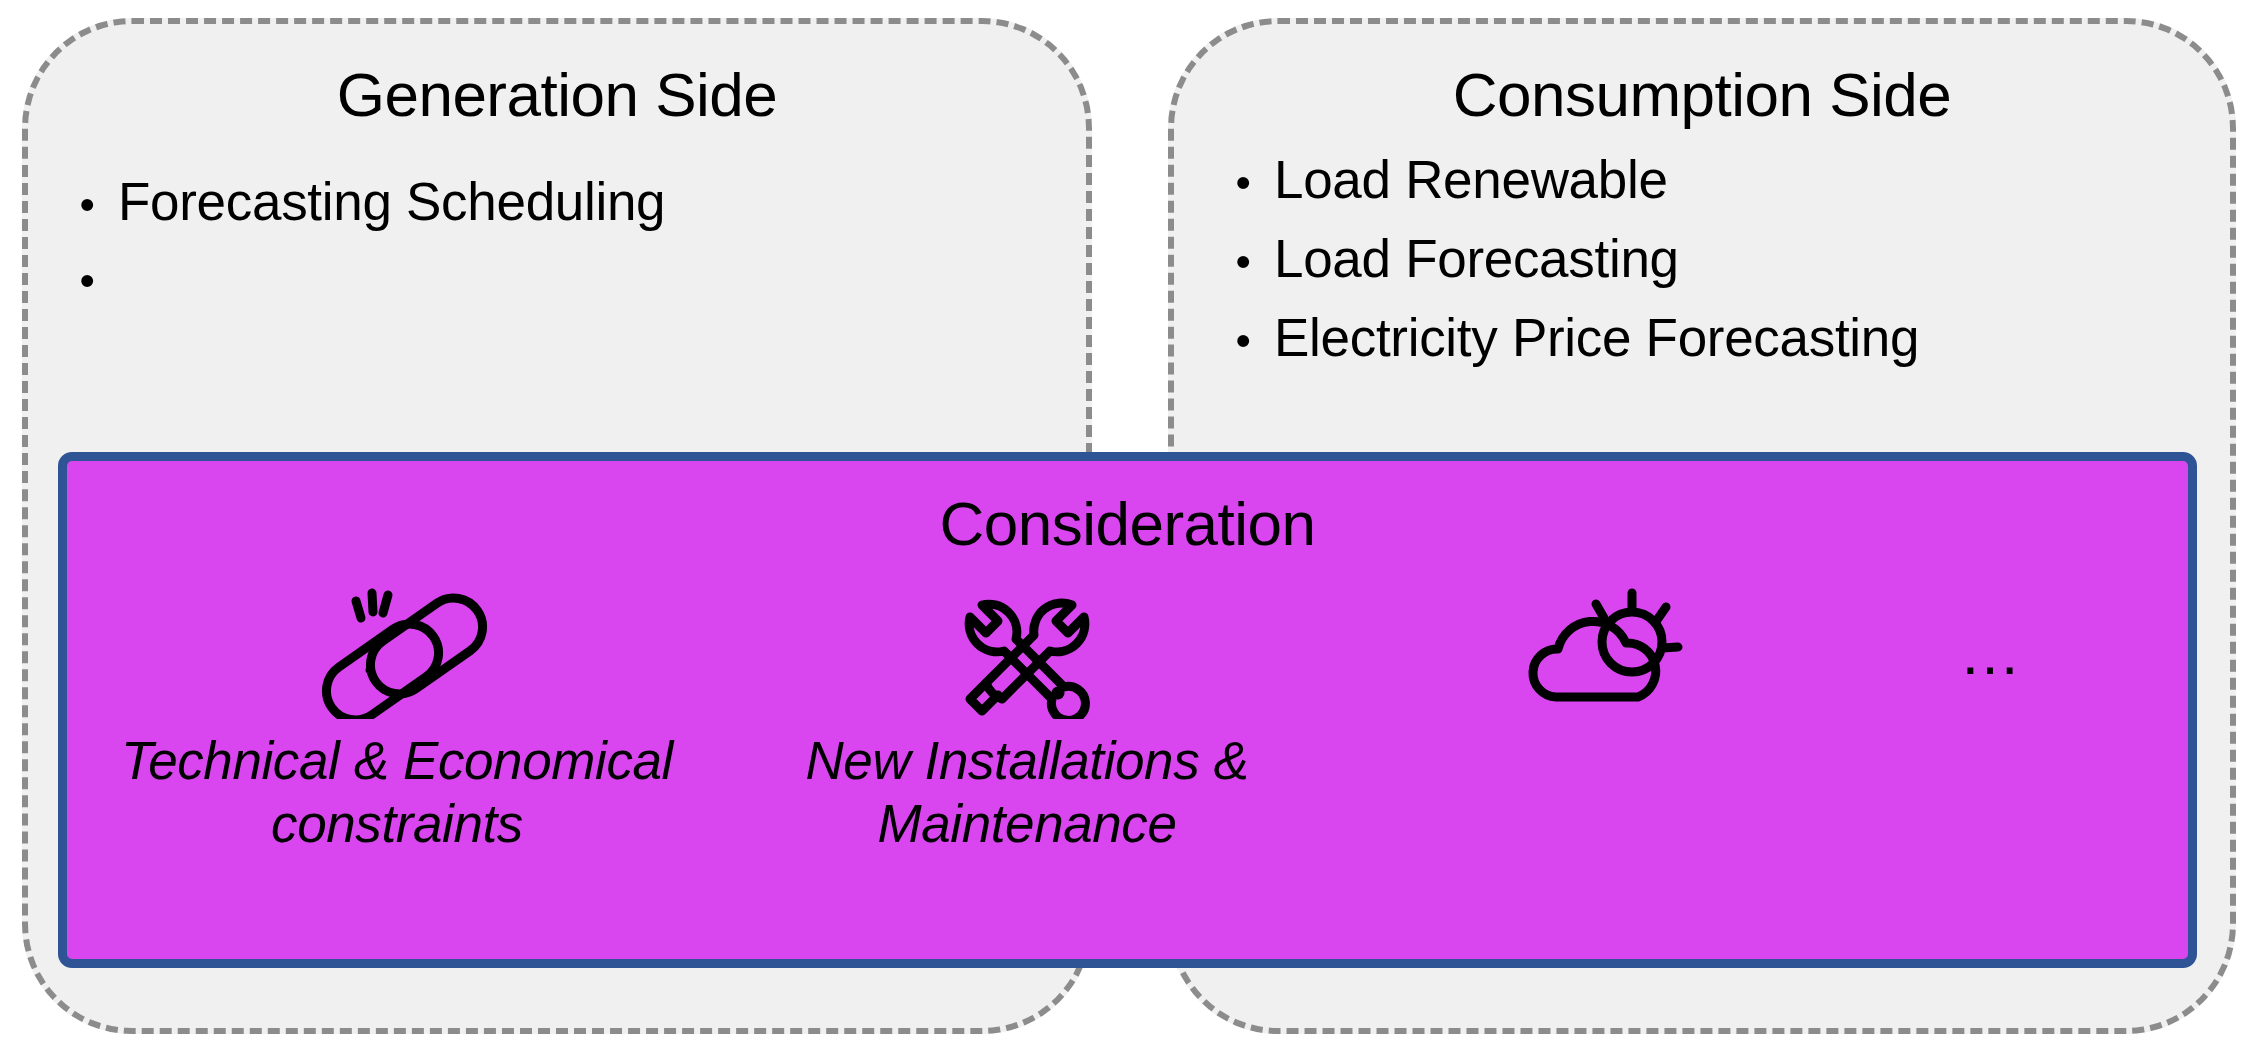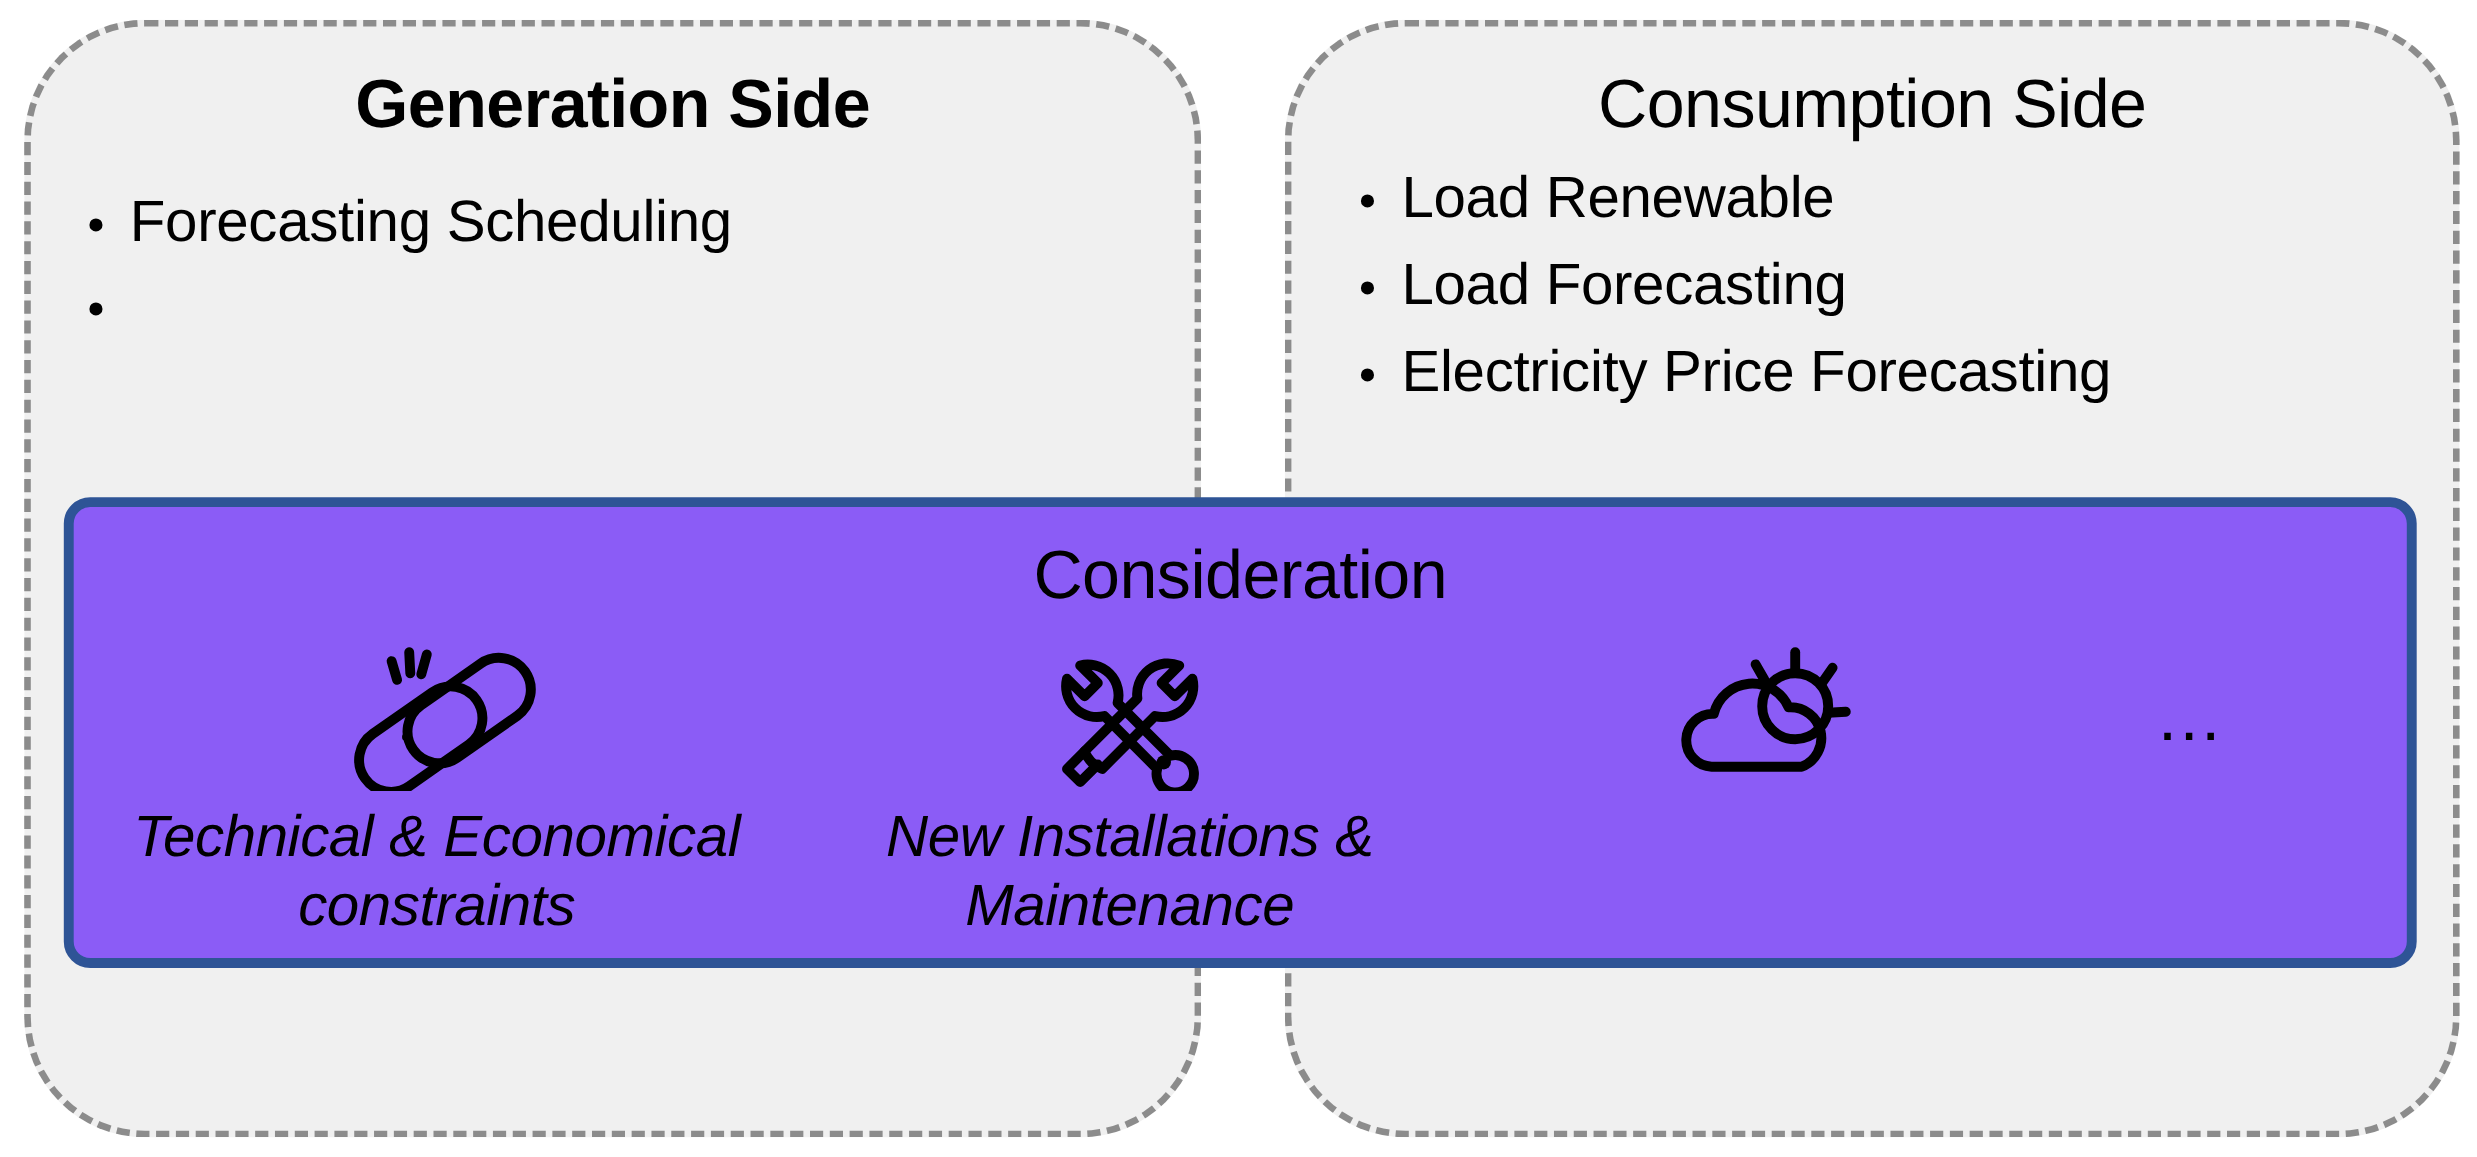--- a/index.html
+++ b/index.html
@@ -44,21 +44,21 @@
   .panel-title {
     position: absolute;
     left: 0;
     right: 0;
     text-align: center;
     font-size: 62px;
     line-height: 1;
     color: #000000;
     letter-spacing: -0.5px;
   }
-  #panel-generation .panel-title { top: 40px; font-weight: bold; }
+  #panel-generation .panel-title { top: 40px; }
   #panel-consumption .panel-title { top: 40px; }
 
   .bullet-list {
     position: absolute;
     list-style: none;
     margin: 0;
     padding: 0;
   }
   #gen-list { left: 28px; top: 140px; }
   #con-list { left: 38px; top: 118px; }
@@ -80,24 +80,24 @@
     line-height: 76px;
   }
   .bullet-text { display: inline-block; }
 
   
   #consideration-box {
     position: absolute;
     left: 58px;
     top: 452px;
     width: 2139px;
-    height: 428px;
-    background: #8b5cf6;
+    height: 516px;
+    background: #d946ef;
     border: 9px solid #2e5496;
-    border-radius: 24px;
+    border-radius: 14px;
     box-sizing: border-box;
   }
 
   #consideration-title {
     position: absolute;
     left: 0;
     right: 0;
     top: 32px;
     text-align: center;
     font-size: 62px;

